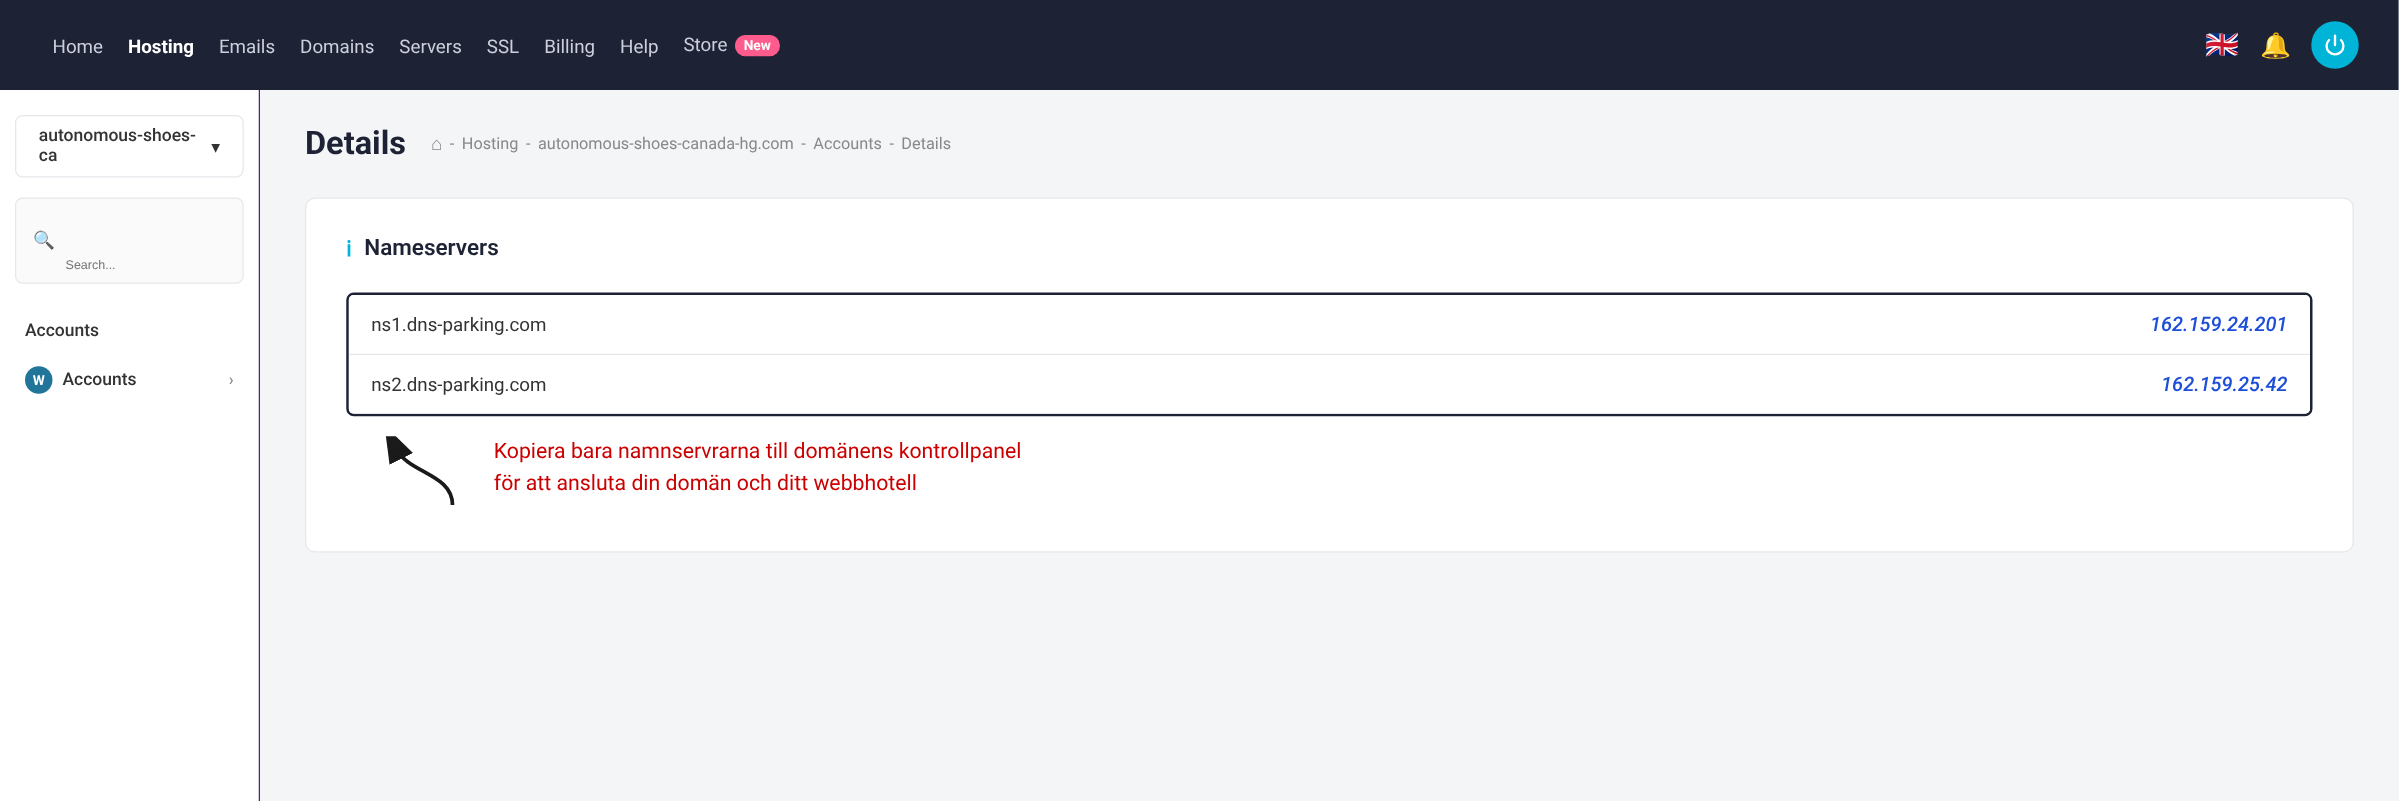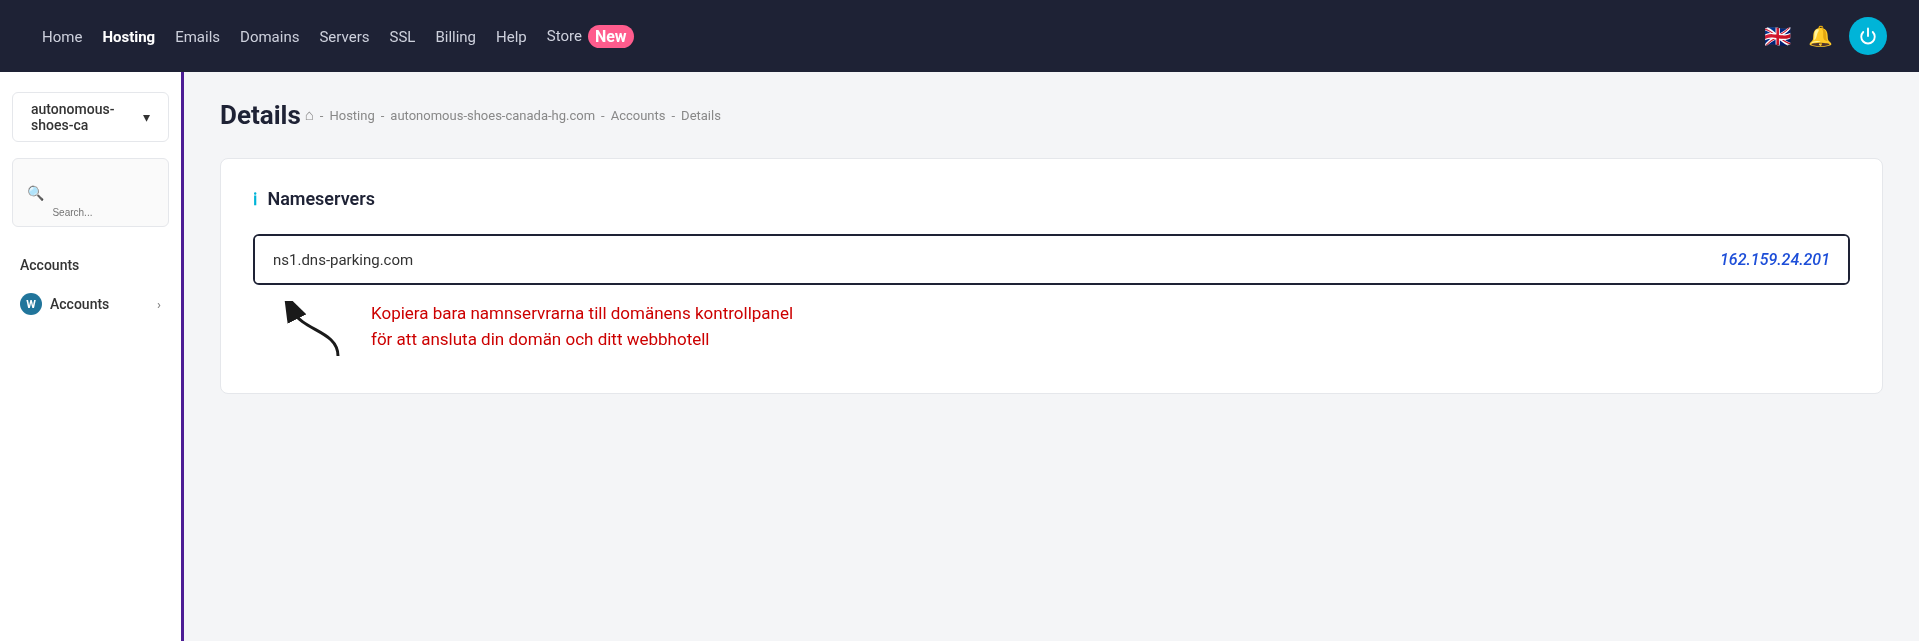--- a/index.html
+++ b/index.html
@@ -51,21 +51,21 @@
       font-weight: 700;
     }
     .store-new {
       display: flex;
       align-items: center;
       gap: 6px;
     }
     .badge-new {
       background: #ff5c8d;
       color: #fff;
-      font-size: 16px;
+      font-size: 11px;
       font-weight: 700;
       border-radius: 20px;
       padding: 2px 7px;
     }
     .navbar-right {
       display: flex;
       align-items: center;
       gap: 16px;
     }
     .flag-icon {
@@ -91,23 +91,23 @@
     }
 
     
     .main-layout {
       display: flex;
       min-height: calc(641px - 72px);
     }
 
     
     .sidebar {
-      width: 184px;
+      width: 208px;
       background: #fff;
-      border-right: 3px solid #4c1d95;
+      border-right: 1px solid #4c1d95;
       padding: 20px 0;
       flex-shrink: 0;
     }
     .sidebar-account-selector {
       display: flex;
       align-items: center;
       justify-content: space-between;
       padding: 8px 18px;
       margin: 0 12px 16px;
       border: 1px solid #e5e7eb;
@@ -172,21 +172,21 @@
     
     .content {
       flex: 1;
       padding: 28px 36px;
     }
 
     
     .page-header {
       display: flex;
       align-items: center;
-      gap: 4px;
+      gap: 20px;
       margin-bottom: 28px;
     }
     .page-title {
       font-size: 26px;
       font-weight: 700;
       color: #1e2235;
       white-space: nowrap;
     }
     .breadcrumb {
       display: flex;
@@ -337,20 +337,24 @@
         <span class="info-icon">ℹ</span>
         <span>Nameservers</span>
       </div>
 
       <div style="display: flex; flex-direction: column; gap: 0;">
         <div class="ns-box">
           <div class="ns-box-row">
             <span class="ns-name">ns1.dns-parking.com</span>
             <span class="ns-ip">162.159.24.201</span>
           </div>
+          <div class="ns-box-row">
+            <span class="ns-name">ns2.dns-parking.com</span>
+            <span class="ns-ip">162.159.25.42</span>
+          </div>
         </div>
       </div>
 
       <div style="display: flex; align-items: flex-start; margin-top: 16px; padding-left: 30px;">
         <div style="margin-right: 18px; flex-shrink: 0;">
           <svg width="70" height="60" viewBox="0 0 70 60">
             <defs>
               <marker id="arrowhead" markerWidth="10" markerHeight="7" refX="3" refY="3.5" orient="auto">
                 <polygon points="0 0, 10 3.5, 0 7" fill="#1a1a1a"></polygon>
               </marker>

